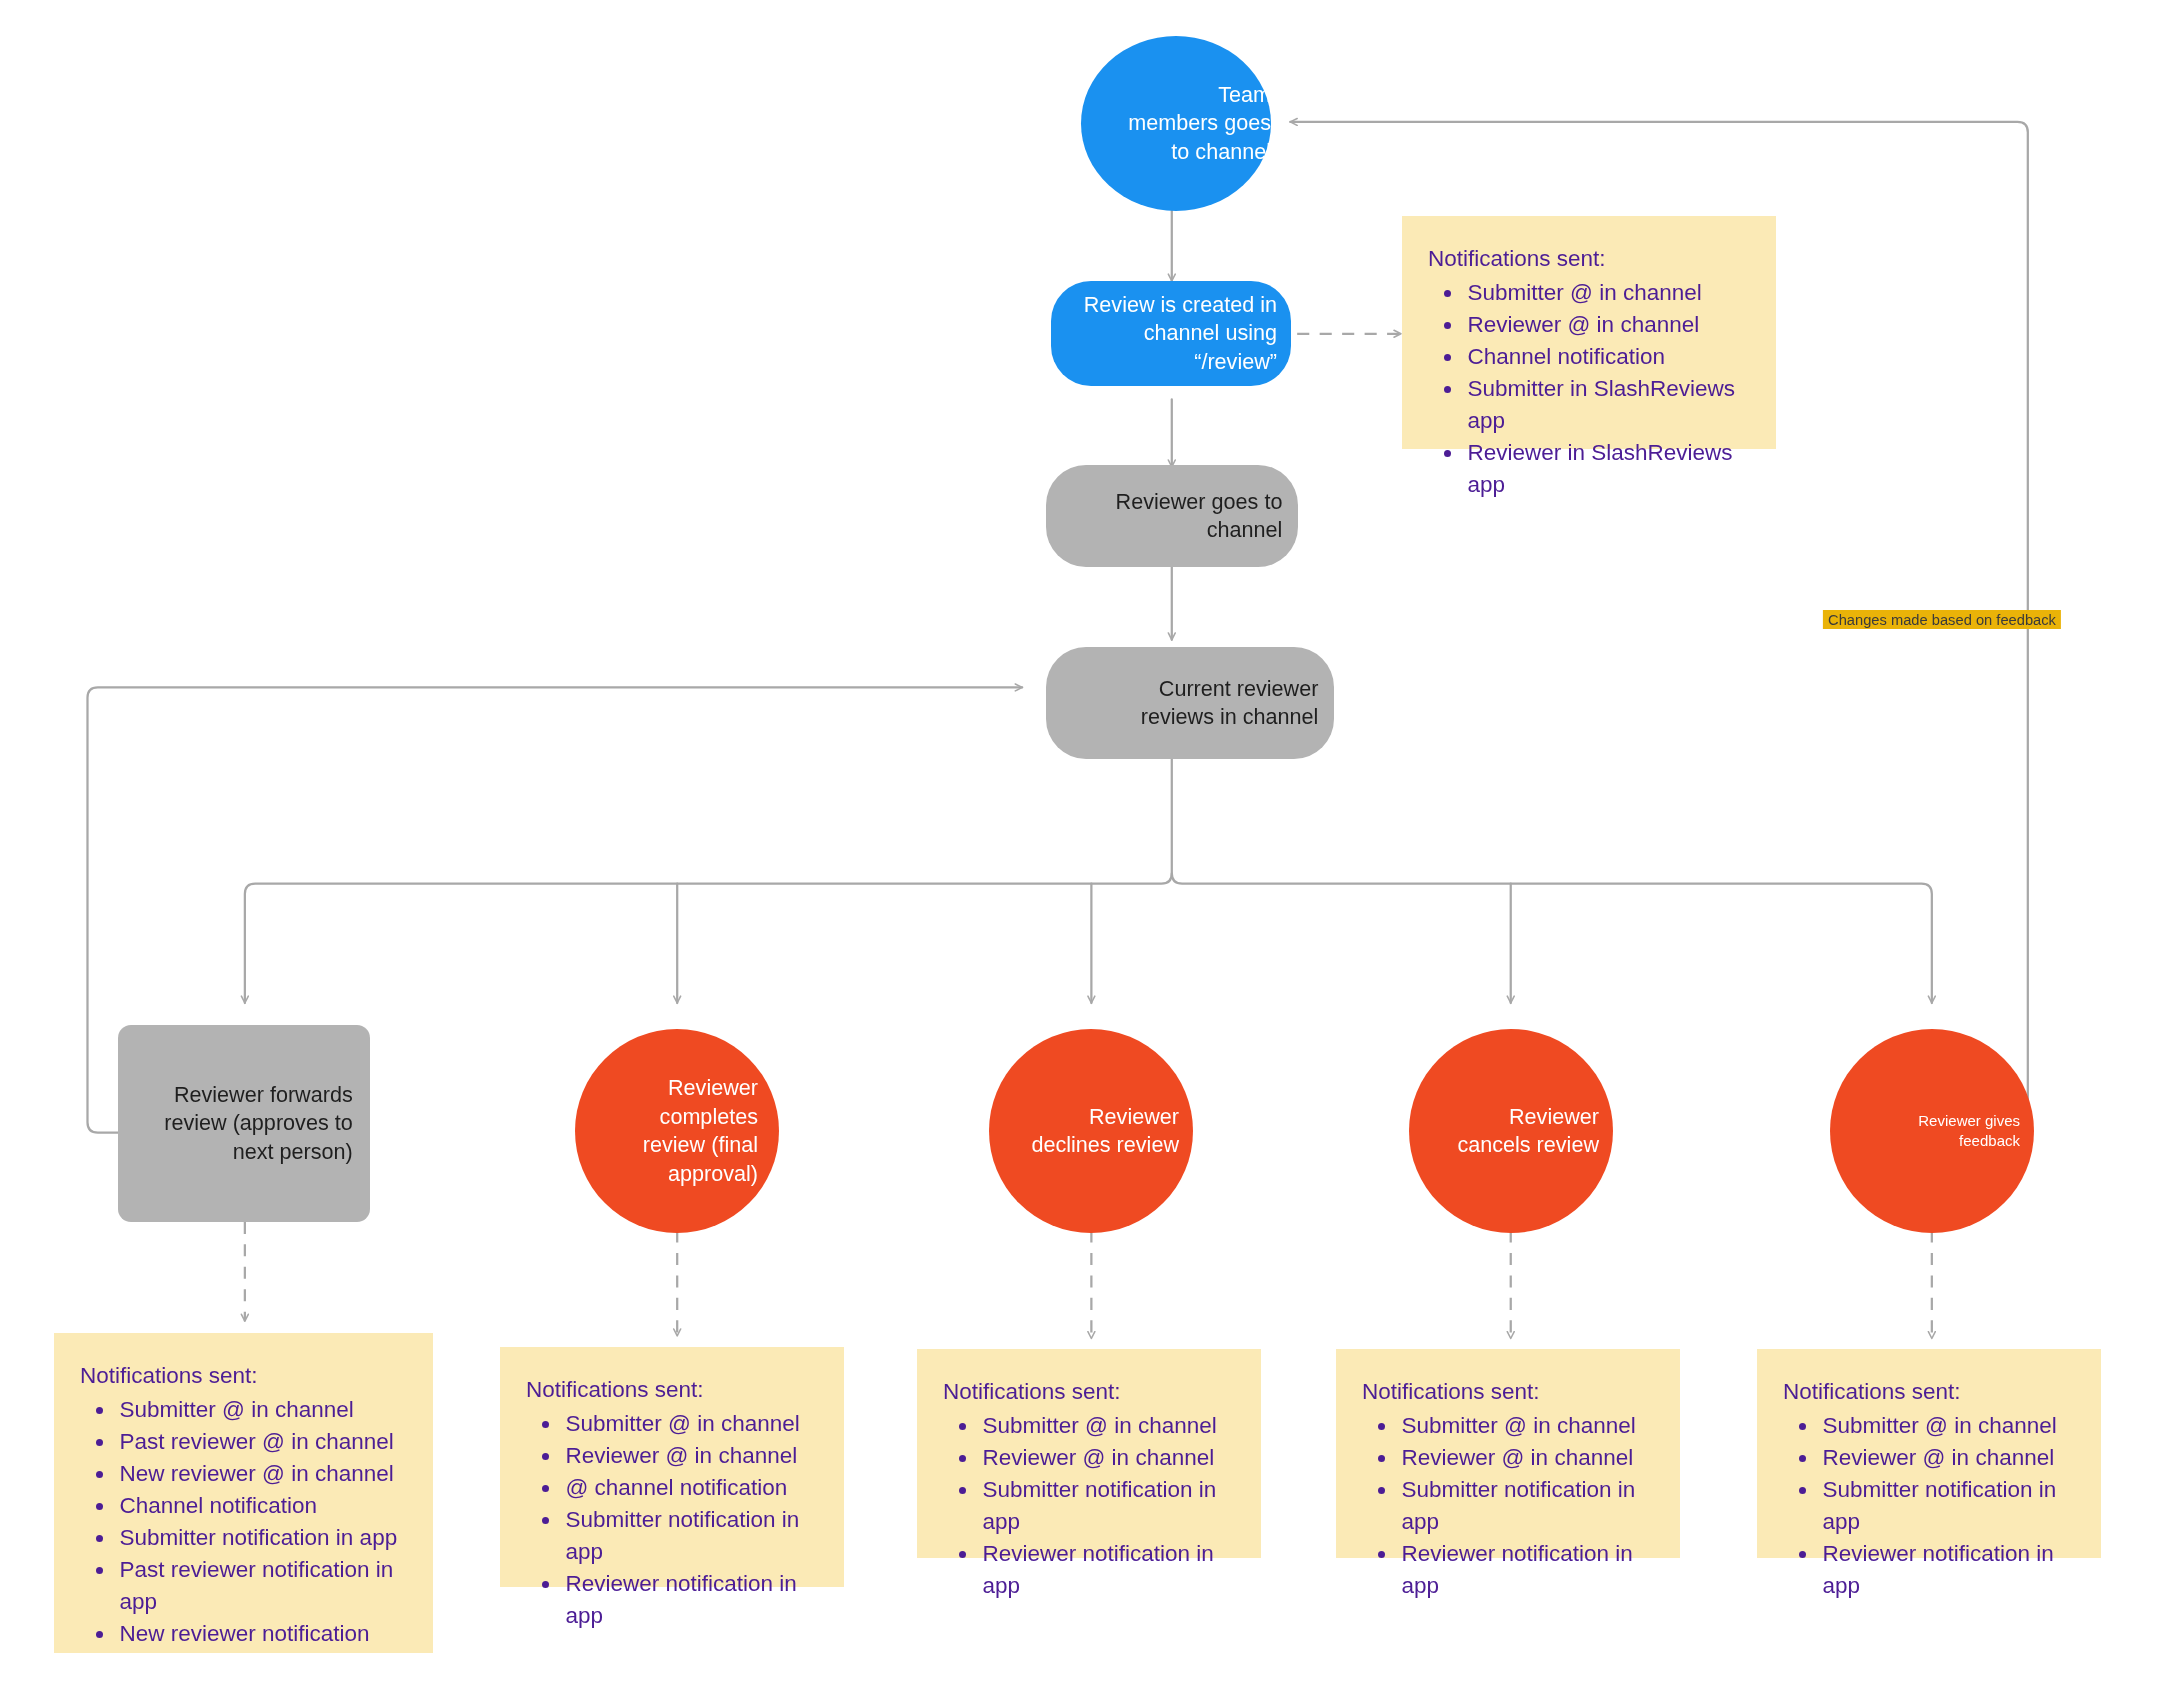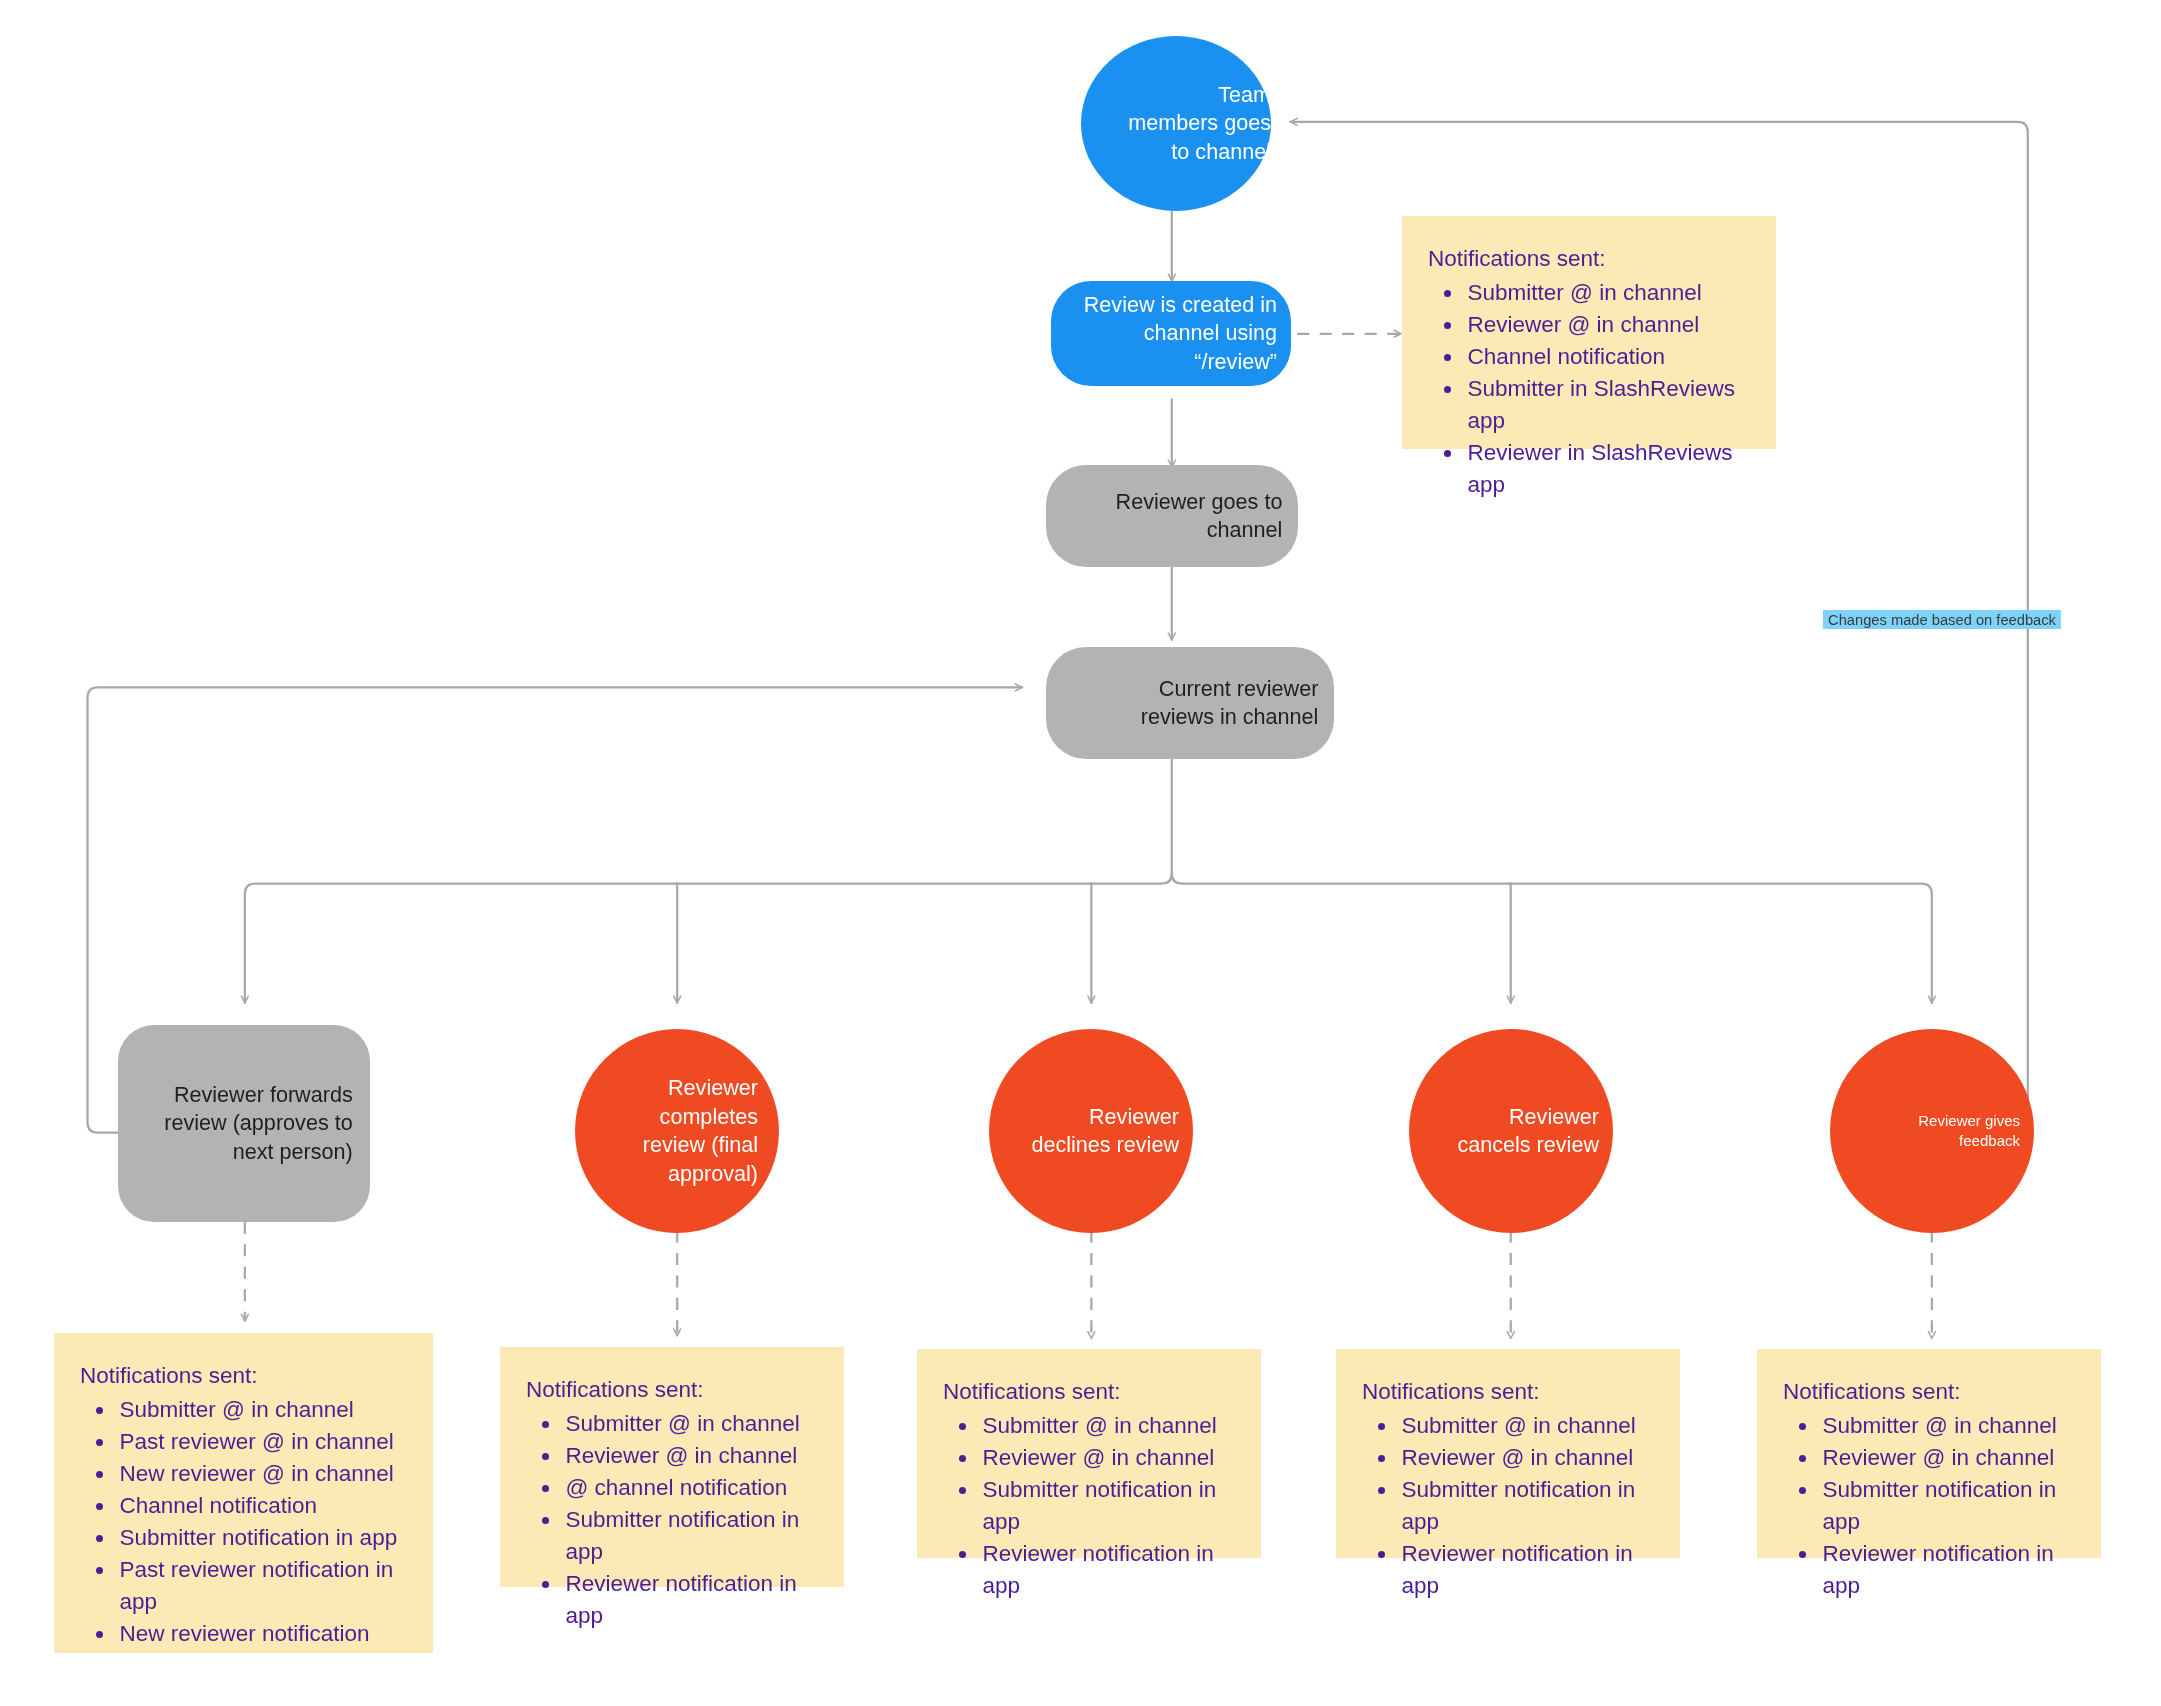--- a/index.html
+++ b/index.html
@@ -77,21 +77,21 @@
   .note ul li {
     font-size: 22.5px;
     line-height: 1.42;
     padding-left: 3.5px;
   }
   .edge-label {
     position: absolute;
     font-size: 14.7px;
     color: #3a3a3a;
     white-space: nowrap;
-    background: #7dd3fc;
+    background: #eab308;
     padding: 1.7px 5.2px;
   }
 </style>
 </head>
 <body>
 
 <div id="canvas">
 
   <svg id="edges" viewBox="0 0 2500 1973" xmlns="http://www.w3.org/2000/svg">
     <defs>
@@ -148,21 +148,21 @@
   <div class="node grey rounded" style="left:1046px; top:465px; width:252px; height:102px; font-size:21.6px; padding:0 15.6px;">
     <span class="node-label">Reviewer goes to
 channel</span>
   </div>
 
   <div class="node grey rounded" style="left:1046px; top:647px; width:288px; height:112px; font-size:21.6px; padding:0 15.6px;">
     <span class="node-label">Current reviewer
 reviews in channel</span>
   </div>
 
-  <div class="node grey rounded-lg" style="left:118px; top:1025px; width:252px; height:197px; font-size:21.6px; padding:0 17.3px;">
+  <div class="node grey rounded-lg" style="left:118px; top:1025px; width:252px; height:197px; font-size:21.6px; padding:0 17.3px;border-radius:13px;">
     <span class="node-label">Reviewer forwards
 review (approves to
 next person)</span>
   </div>
 
   <div class="node red circle" style="left:575px; top:1029px; width:204px; height:204px; font-size:21.6px; padding:0 21px;">
     <span class="node-label">Reviewer
 completes
 review (final
 approval)</span>

